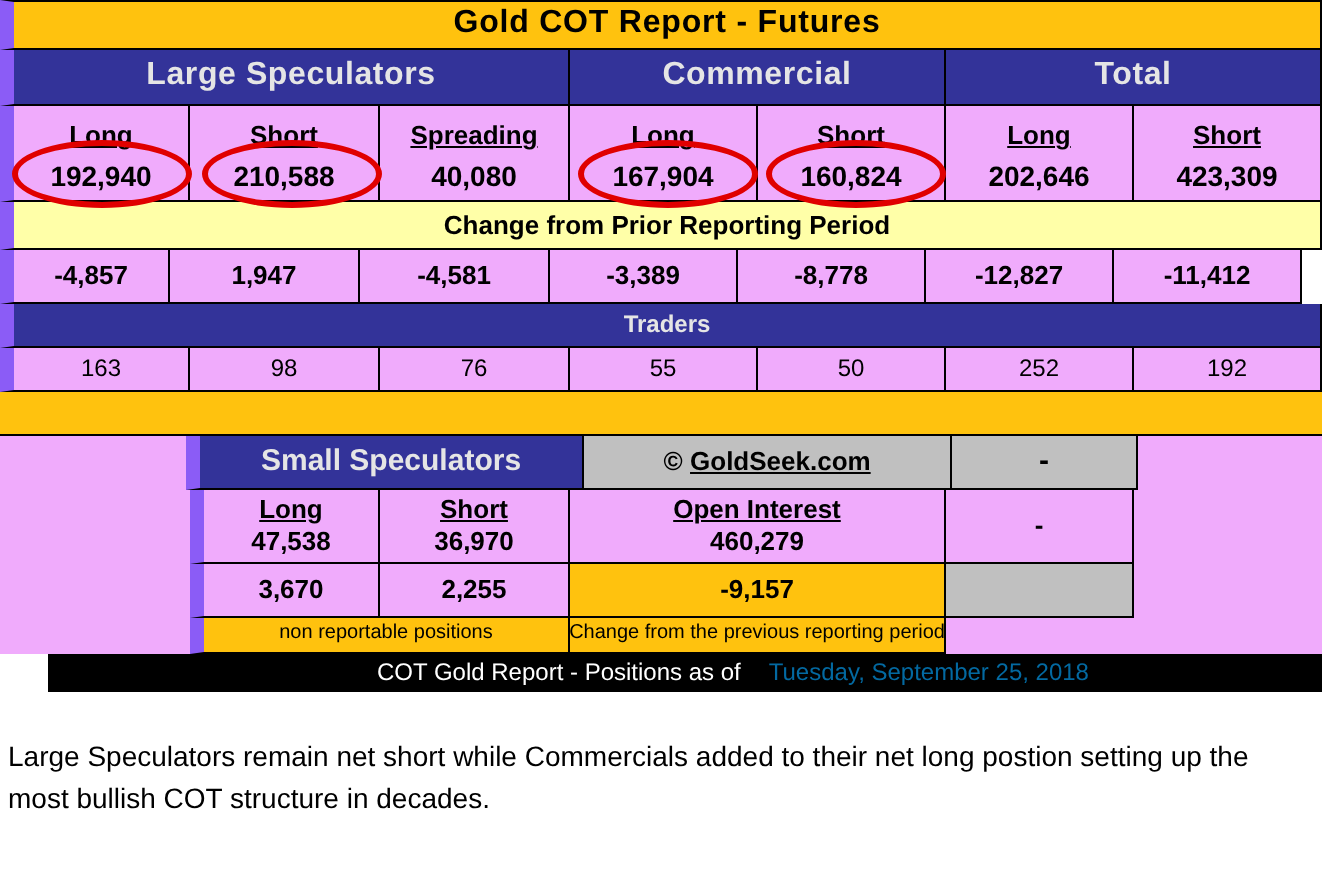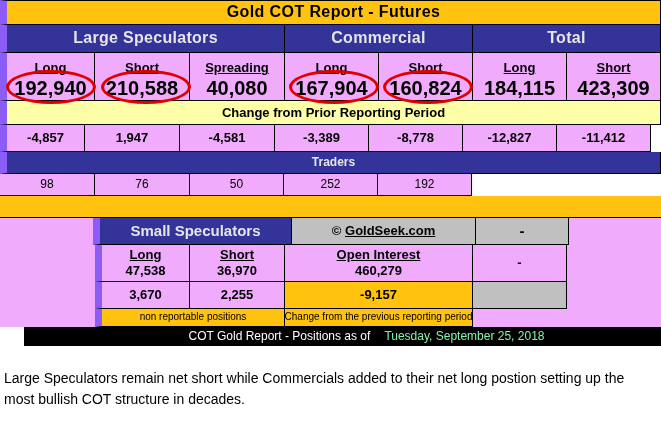--- a/index.html
+++ b/index.html
@@ -76,21 +76,21 @@
     font-size: 13px;
     font-weight: bold;
     align-items: flex-end;
     padding-bottom: 1px;
     border-bottom: none;
   }
   .r-subhead .cell span { text-decoration: underline; }
 
   .r-values { height: 25px; }
   .r-values .cell {
-    font-size: 20px;
+    font-size: 14px;
     font-weight: bold;
     border-top: none;
   }
 
   .r-change-label { height: 24px; }
   .r-change-label .cell {
     font-size: 13px;
     font-weight: bold;
   }
 
@@ -140,21 +140,21 @@
   .r-note .cell { font-size: 10px; }
 
   .r-blackbar { height: 19px; }
   .r-blackbar .cell {
     border: none;
     font-size: 12px;
     color: #ffffff;
     justify-content: center;
     gap: 14px;
   }
-  .r-blackbar .date { color: #86efac; }
+  .r-blackbar .date { color: #0369a1; }
 
   
   .circle {
     position: absolute;
     border: 3px solid #E00000;
     border-radius: 50%;
     pointer-events: none;
     background: transparent;
   }
 
@@ -204,21 +204,21 @@
         <span>Short</span>
       </div>
   </div>
 
   <div class="row r-values">
     <div class="cell first bg-white" style="width:95px">192,940</div>
     <div class="cell bg-white" style="width:95px">210,588</div>
     <div class="cell bg-white" style="width:95px">40,080</div>
     <div class="cell bg-white" style="width:94px">167,904</div>
     <div class="cell bg-white" style="width:94px">160,824</div>
-    <div class="cell bg-white" style="width:94px">184,115</div>
+    <div class="cell bg-white" style="width:94px">202,646</div>
     <div class="cell bg-white" style="width:94px">423,309</div>
   </div>
 
   <div class="row r-change-label">
     <div class="cell first bg-lyell" style="width:661px">Change from Prior  Reporting  Period</div>
   </div>
 
   <div class="row r-change">
     <div class="cell first bg-white" style="width:85px">-4,857</div>
     <div class="cell bg-white" style="width:95px">1,947</div>
@@ -227,22 +227,24 @@
     <div class="cell bg-white" style="width:94px">-8,778</div>
     <div class="cell bg-white" style="width:94px">-12,827</div>
     <div class="cell bg-white" style="width:94px">-11,412</div>
   </div>
 
   <div class="row r-traders-label">
     <div class="cell first bg-blue" style="width:661px">Traders</div>
   </div>
 
   <div class="row r-traders">
+    <div class="cell first bg-white" style="width:95px">163</div>
     <div class="cell bg-white" style="width:95px">98</div>
     <div class="cell bg-white" style="width:95px">76</div>
+    <div class="cell bg-white" style="width:94px">55</div>
     <div class="cell bg-white" style="width:94px">50</div>
     <div class="cell bg-white" style="width:94px">252</div>
     <div class="cell bg-white" style="width:94px">192</div>
   </div>
 
   <div class="row r-spacer">
     <div class="cell first bg-gold" style="width:661px"></div>
   </div>
 
   <div class="lower">

